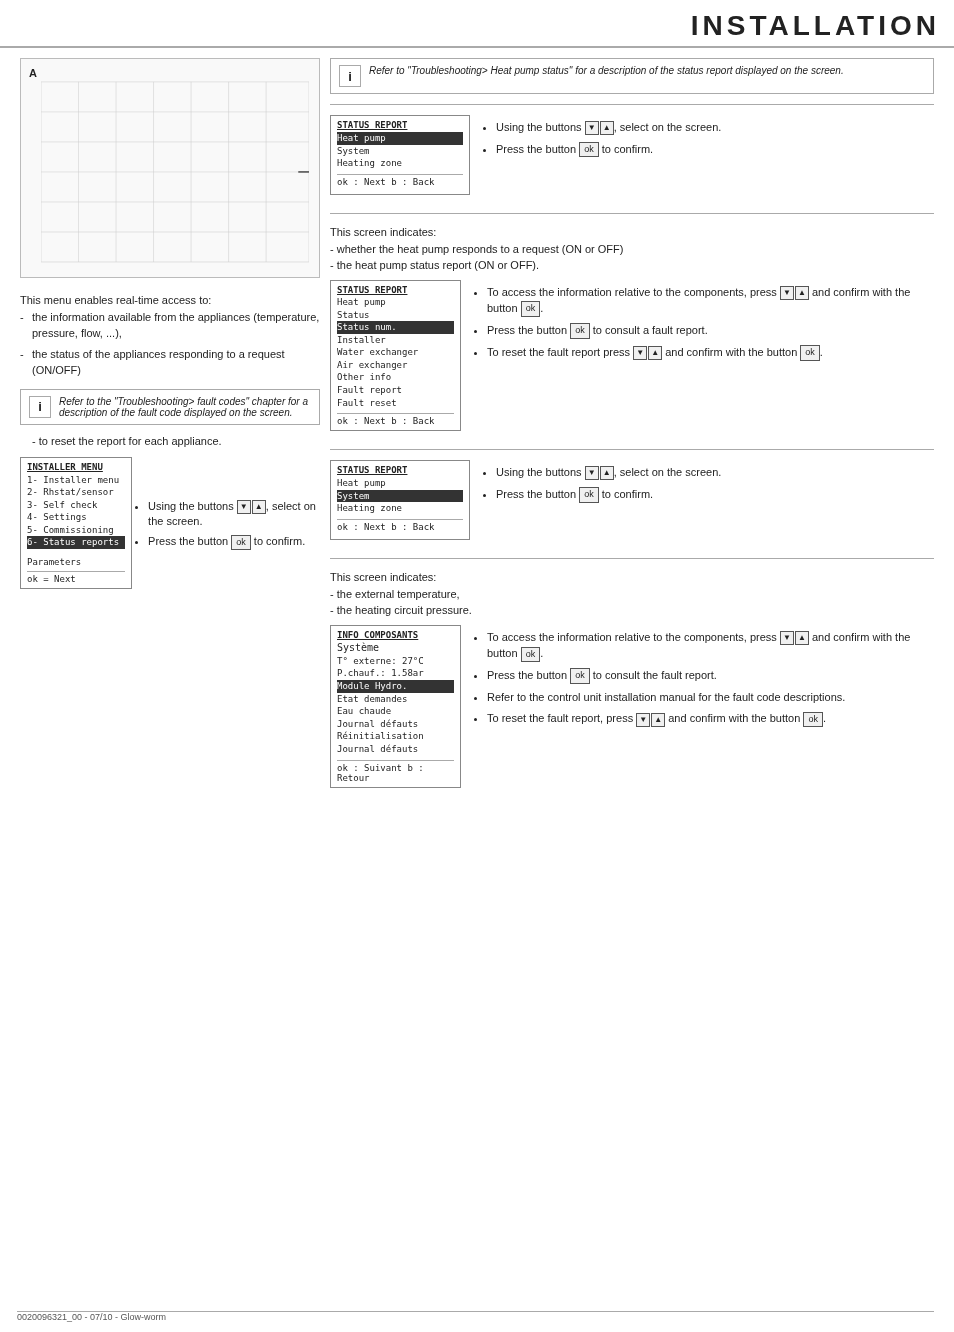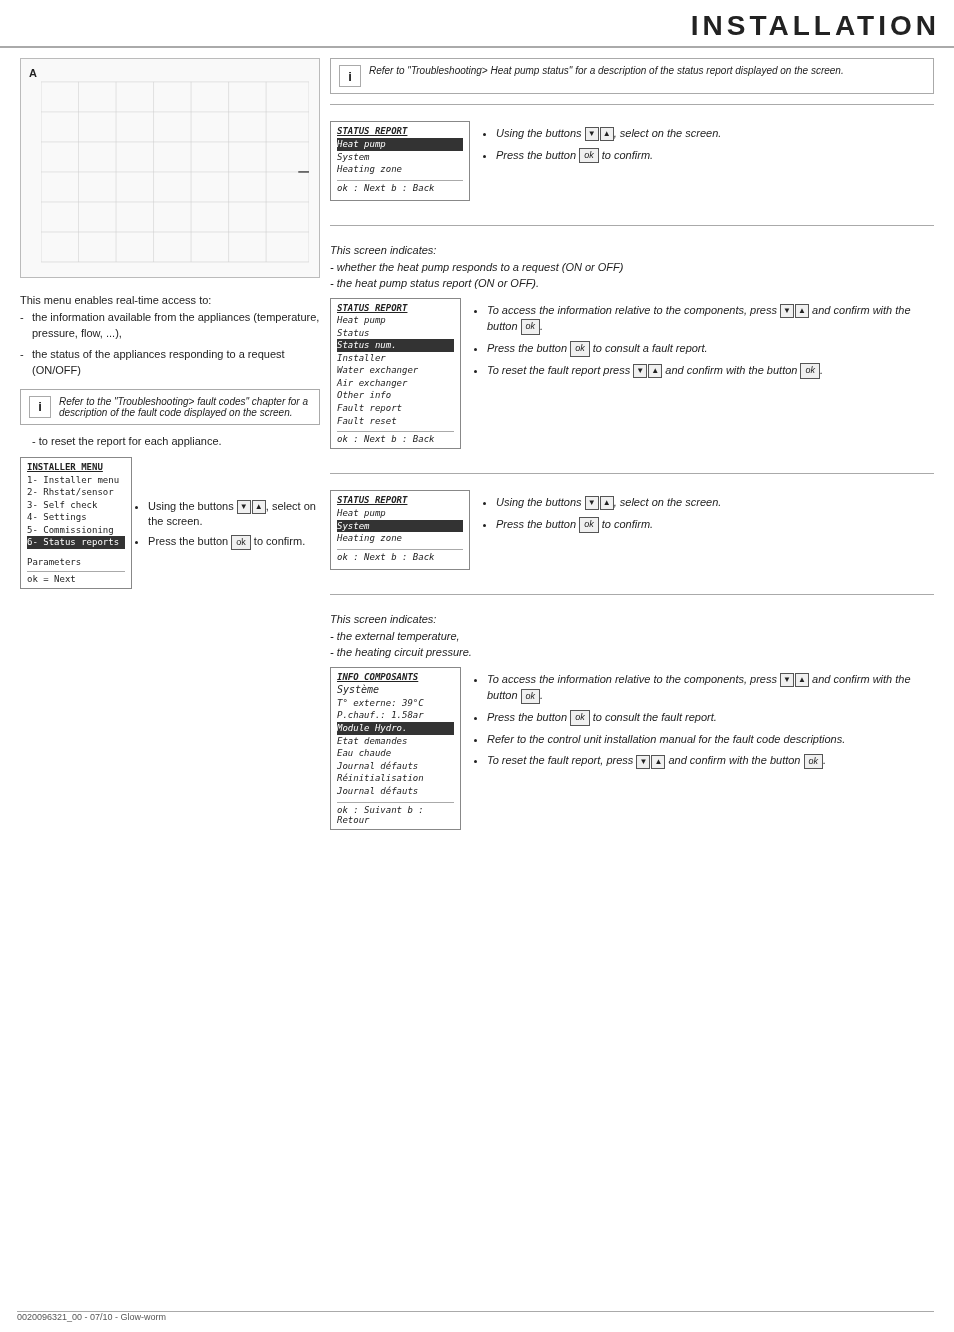--- a/index.html
+++ b/index.html
@@ -166,22 +166,21 @@
     }
 
     
     .right-col {
       flex: 1;
     }
 
     
     .right-section {
       border-top: 1px solid #aaa;
-      padding: 16px 0;
-      font-style: italic;
+      padding: 10px 0;
     }
 
     .right-section-inner {
       display: flex;
       gap: 10px;
       align-items: flex-start;
     }
 
     .right-text-block {
       font-size: 11px;
@@ -461,21 +460,21 @@
     <div class="right-section">
       <div class="describe-block">
         This screen indicates:<br>
         - the external temperature,<br>
         - the heating circuit pressure.
       </div>
       <div class="right-section-inner">
         <div class="screen-mockup">
           <div class="screen-title">INFO COMPOSANTS</div>
           <div style="font-size:10px;margin-bottom:2px">Système</div>
-          <span class="screen-item">T° externe:   39°C</span>
+          <span class="screen-item">T° externe:   27°C</span>
           <span class="screen-item">P.chauf.:  1.58ar</span>
           <span class="screen-item screen-highlight">Module Hydro.</span>
           <span class="screen-item">Etat demandes</span>
           <span class="screen-item">Eau chaude</span>
           <span class="screen-item">Journal défauts</span>
           <span class="screen-item">Réinitialisation</span>
           <span class="screen-item">Journal défauts</span>
           <div class="screen-footer">ok : Suivant
 b  : Retour</div>
         </div>

